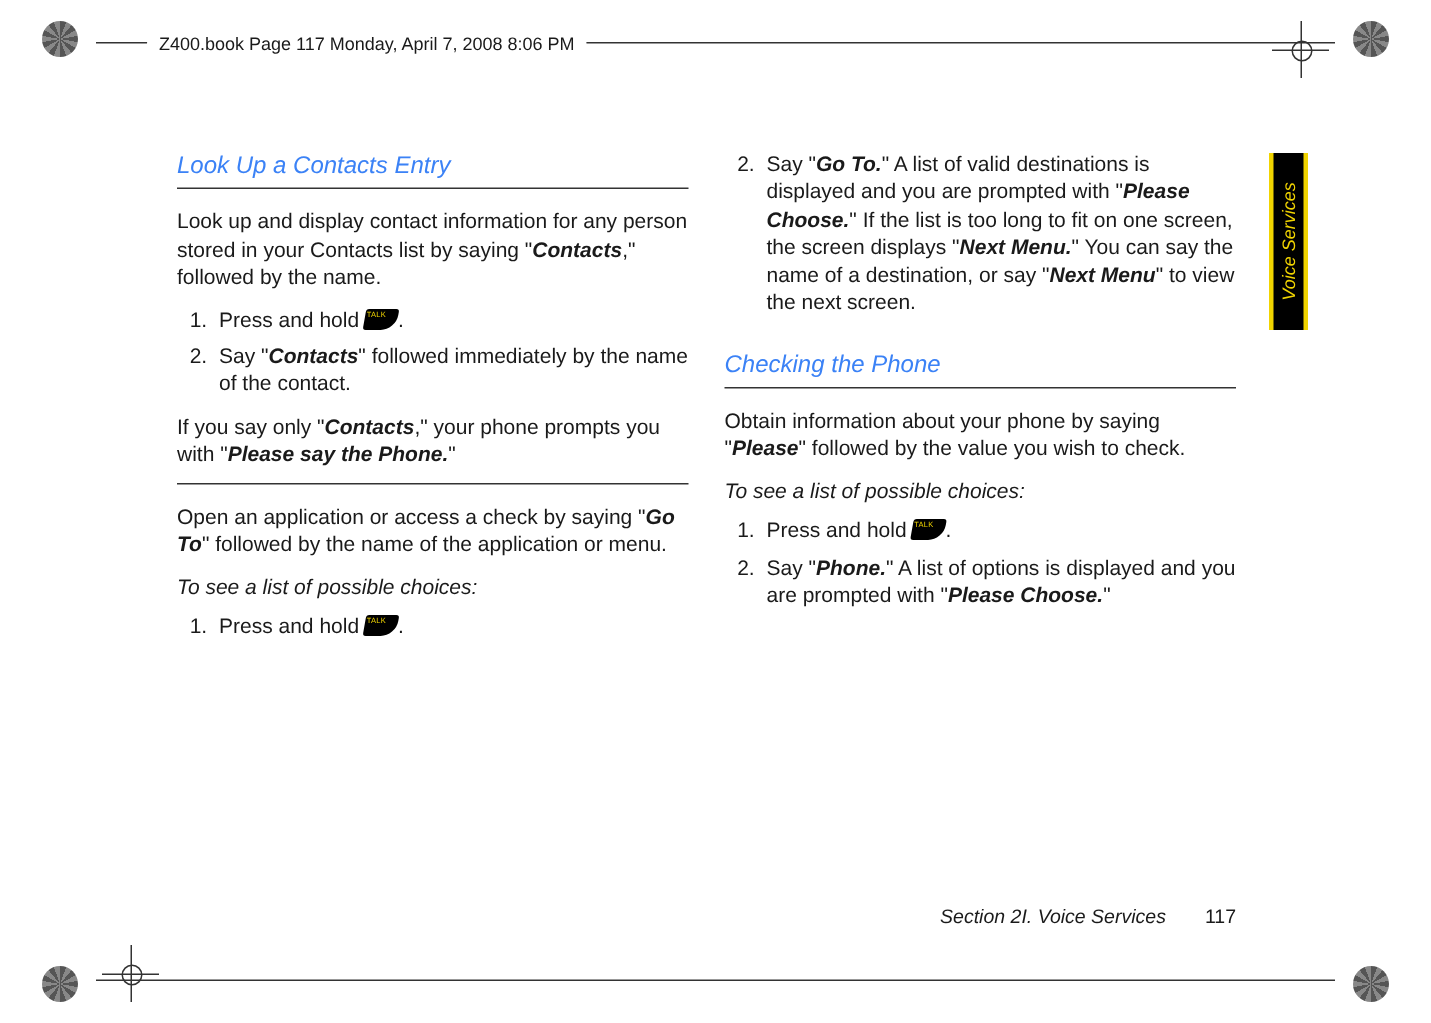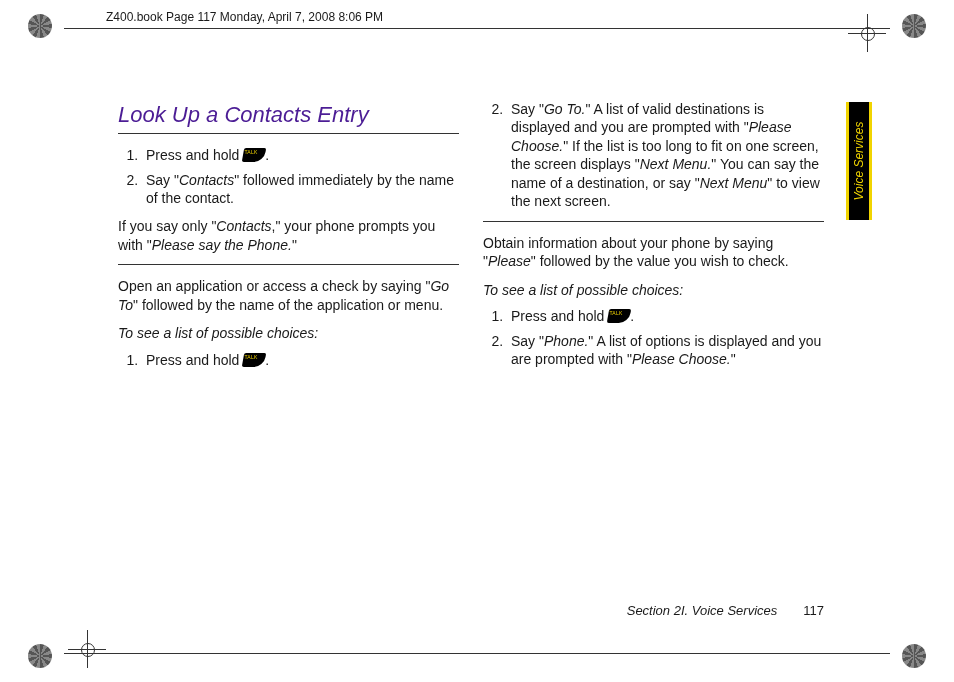--- a/index.html
+++ b/index.html
@@ -40,21 +40,21 @@
 
   
   .header-rule {
     position: absolute;
     top: 28px; left: 64px; right: 64px;
     height: 0;
     border-top: 1px solid #333;
   }
   .header-box {
     position: absolute;
-    top: 8px; left: 98px;
+    top: 20px; left: 98px;
     background: #fff;
     padding: 2px 8px;
     font-size: 12px;
     border-radius: 10px;
   }
   .header-box span { display:inline-block; }
 
   
   .side-tab {
     position: absolute;
@@ -90,36 +90,36 @@
     line-height: 1.32;
   }
   .col {
     flex: 1 1 0;
   }
 
   h2.section {
     font-family: Arial, sans-serif;
     font-style: italic;
     font-weight: 500;
-    font-size: 22px;
+    font-size: 16px;
     margin: 0 0 4px 0;
-    color: #4c1d95;
+    color: #3b82f6;
   }
   .rule {
     height: 1px;
     background: #333;
     margin: 0 0 12px 0;
   }
   p { margin: 0 0 10px 0; }
   .subhead-ital {
     font-style: italic;
     margin: 4px 0 8px 0;
     display: block;
   }
-  .cmd { font-style: italic; font-weight: normal; }
+  .cmd { font-style: italic; font-weight: bold; }
 
   ol.numlist {
     margin: 0 0 10px 0;
     padding-left: 24px;
   }
   ol.numlist li {
     margin: 0 0 6px 0;
     padding-left: 4px;
   }
 
@@ -204,20 +204,23 @@
   <span>Voice Services</span>
 </div>
 
 <div class="page">
 
   <div class="col">
 
     <h2 class="section">Look Up a Contacts Entry</h2>
     <div class="rule"></div>
 
+    <p>
+      <span>Look up and display contact information for any person stored in your Contacts list by saying "</span><span class="cmd">Contacts</span><span>," followed by the name.</span>
+    </p>
 
     <ol class="numlist">
       <li>
         <span>Press and hold </span><span class="talk-key"></span><span>.</span>
       </li>
       <li>
         <span>Say "</span><span class="cmd">Contacts</span><span>" followed immediately by the name of the contact.</span>
       </li>
     </ol>
 
@@ -242,20 +245,21 @@
 
   <div class="col">
 
     <ol class="numlist" start="2">
       <li>
         <span>Say "</span><span class="cmd">Go To.</span><span>" A list of valid destinations is displayed and you are prompted with "</span><span class="cmd">Please Choose.</span><span>" If the list is too long to fit on one screen, the screen displays "</span><span class="cmd">Next Menu.</span><span>" You can say the name of a destination, or say "</span><span class="cmd">Next Menu</span><span>" to view the next screen.</span>
       </li>
     </ol>
 
 
+    <h2 class="section" style="margin-top:22px">Checking the Phone</h2>
     <div class="rule"></div>
 
     <p>
       <span>Obtain information about your phone by saying "</span><span class="cmd">Please</span><span>" followed by the value you wish to check.</span>
     </p>
 
     <span class="subhead-ital">To see a list of possible choices:</span>
 
     <ol class="numlist">
       <li>

